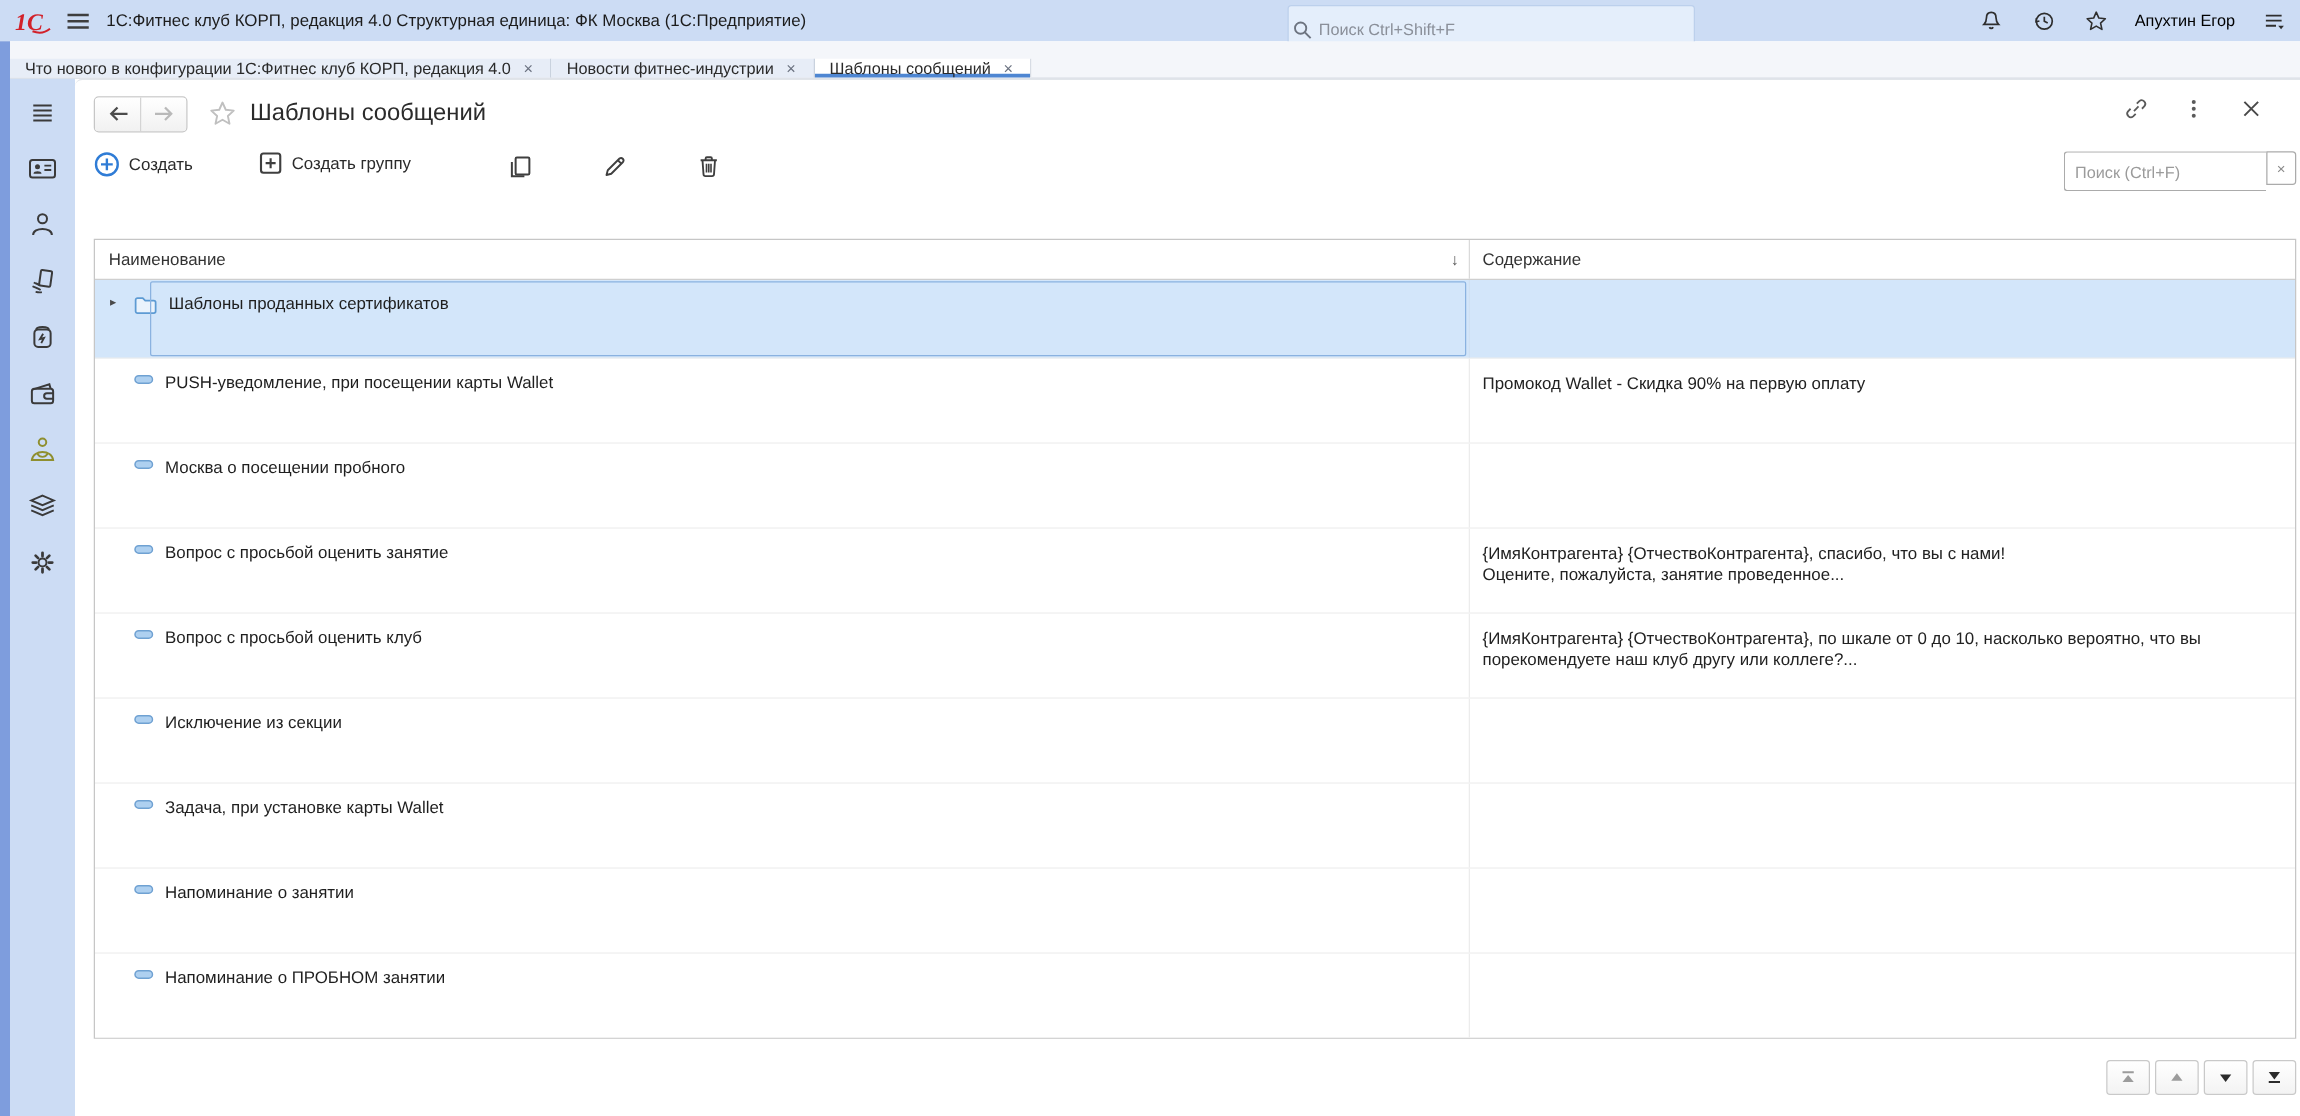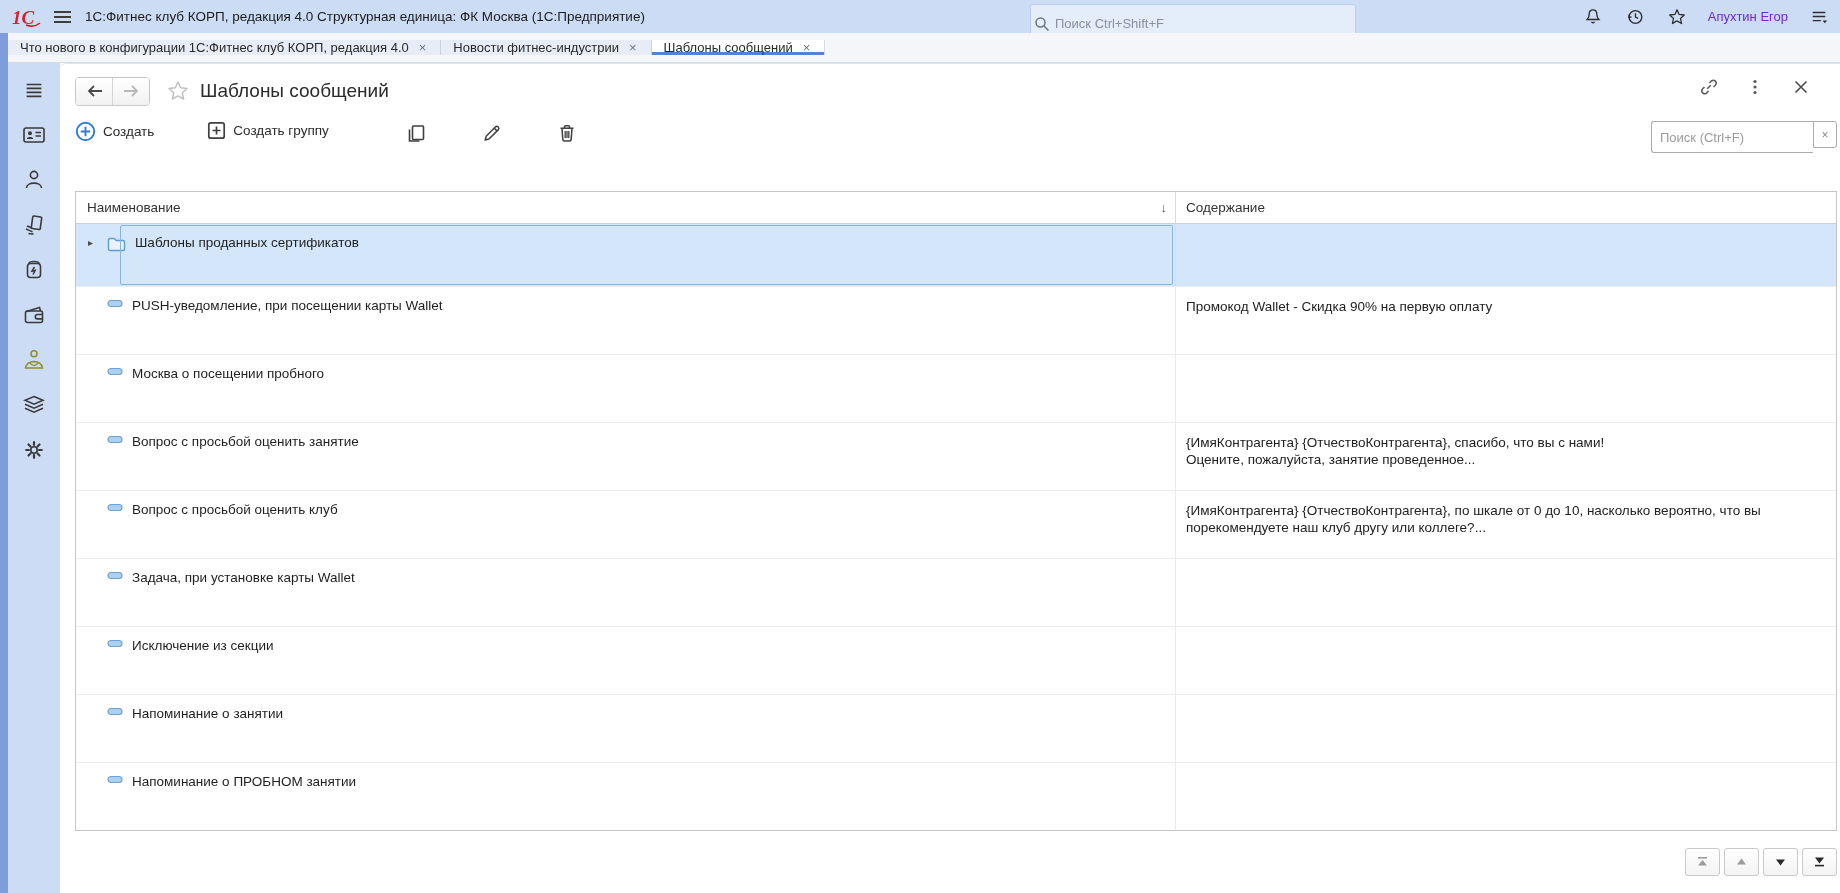--- a/index.html
+++ b/index.html
@@ -12,26 +12,26 @@
   .logo-1c{width:34px;height:24px;display:flex;align-items:center;justify-content:center;}
   .tb-burger{margin:0 14px 0 10px;display:flex;flex-direction:column;gap:3px;cursor:pointer;}
   .tb-burger i{display:block;width:17px;height:2px;background:#3e3e3e;}
   .tb-title{font-size:13.5px;color:#1c1c1c;white-space:nowrap;}
   .tb-search{position:absolute;left:1030px;top:4px;width:326px;height:39px;background:#e4eefb;
              border:1px solid #bcd0ec;border-radius:3px;display:flex;align-items:center;box-sizing:border-box;}
   .tb-search input{flex:1;border:none;background:transparent;outline:none;font-size:13px;
                    font-family:"Liberation Sans",sans-serif;color:#333;}
   .tb-search input::placeholder{color:#8a8f99;}
   .tb-icons{position:absolute;right:10px;top:0;height:33px;display:flex;align-items:center;gap:20px;}
-  .tb-user{font-size:13px;color:#6d28d9;}
+  .tb-user{font-size:13px;color:#000000;}
   .tico{width:22px;height:22px;display:flex;align-items:center;justify-content:center;cursor:pointer;}
 
   
   .tabbar{position:absolute;left:0;top:33px;width:1840px;height:30px;background:#f4f6fa;
-          display:flex;align-items:center;padding-left:8px;box-sizing:border-box;
+          display:flex;align-items:flex-end;padding-left:8px;box-sizing:border-box;
           border-bottom:1px solid #d7dce4;}
   .tab{display:flex;align-items:center;gap:8px;padding:0 12px;font-size:13px;color:#2a2a2a;
        background:#e7edf7;border-right:1px solid #c9d2de;cursor:pointer;white-space:nowrap;}
   .tab .tab-close{color:#6b7280;font-size:13px;padding:0 2px;}
   .tab.active{background:#ffffff;box-shadow:inset 0 -3px 0 #4e86d2;border-right:1px solid #d7dce4;}
 
   
   .left-accent{position:absolute;left:0;top:33px;width:8px;height:860px;background:#7e9ddd;}
   .sidebar{position:absolute;left:8px;top:63px;width:52px;height:830px;background:#ccdcf4;
            display:flex;flex-direction:column;align-items:center;padding-top:13px;gap:17px;box-sizing:border-box;}
@@ -385,33 +385,33 @@
             <div class="cell-content">{ИмяКонтрагента} {ОтчествоКонтрагента}, по шкале от 0 до 10, насколько вероятно, что вы порекомендуете наш клуб другу или коллеге?...</div>
           </div>
           <div class="trow">
             <div class="cell-name">
               <span class="expander"></span>
               <span class="row-ico">
                 <svg width="16" height="9" viewBox="0 0 16 9">
                   <rect x="1" y="1.5" width="14" height="6" rx="3" fill="#aed0f0" stroke="#6fa1d2" stroke-width="1.2"></rect>
                 </svg>
               </span>
+              <span>Исключение из секции</span>
+            </div>
+            <div class="cell-content"></div>
+          </div>
+          <div class="trow">
+            <div class="cell-name">
+              <span class="expander"></span>
+              <span class="row-ico">
+                <svg width="16" height="9" viewBox="0 0 16 9">
+                  <rect x="1" y="1.5" width="14" height="6" rx="3" fill="#aed0f0" stroke="#6fa1d2" stroke-width="1.2"></rect>
+                </svg>
+              </span>
               <span>Задача, при установке карты Wallet</span>
-            </div>
-            <div class="cell-content"></div>
-          </div>
-          <div class="trow">
-            <div class="cell-name">
-              <span class="expander"></span>
-              <span class="row-ico">
-                <svg width="16" height="9" viewBox="0 0 16 9">
-                  <rect x="1" y="1.5" width="14" height="6" rx="3" fill="#aed0f0" stroke="#6fa1d2" stroke-width="1.2"></rect>
-                </svg>
-              </span>
-              <span>Исключение из секции</span>
             </div>
             <div class="cell-content"></div>
           </div>
           <div class="trow">
             <div class="cell-name">
               <span class="expander"></span>
               <span class="row-ico">
                 <svg width="16" height="9" viewBox="0 0 16 9">
                   <rect x="1" y="1.5" width="14" height="6" rx="3" fill="#aed0f0" stroke="#6fa1d2" stroke-width="1.2"></rect>
                 </svg>

